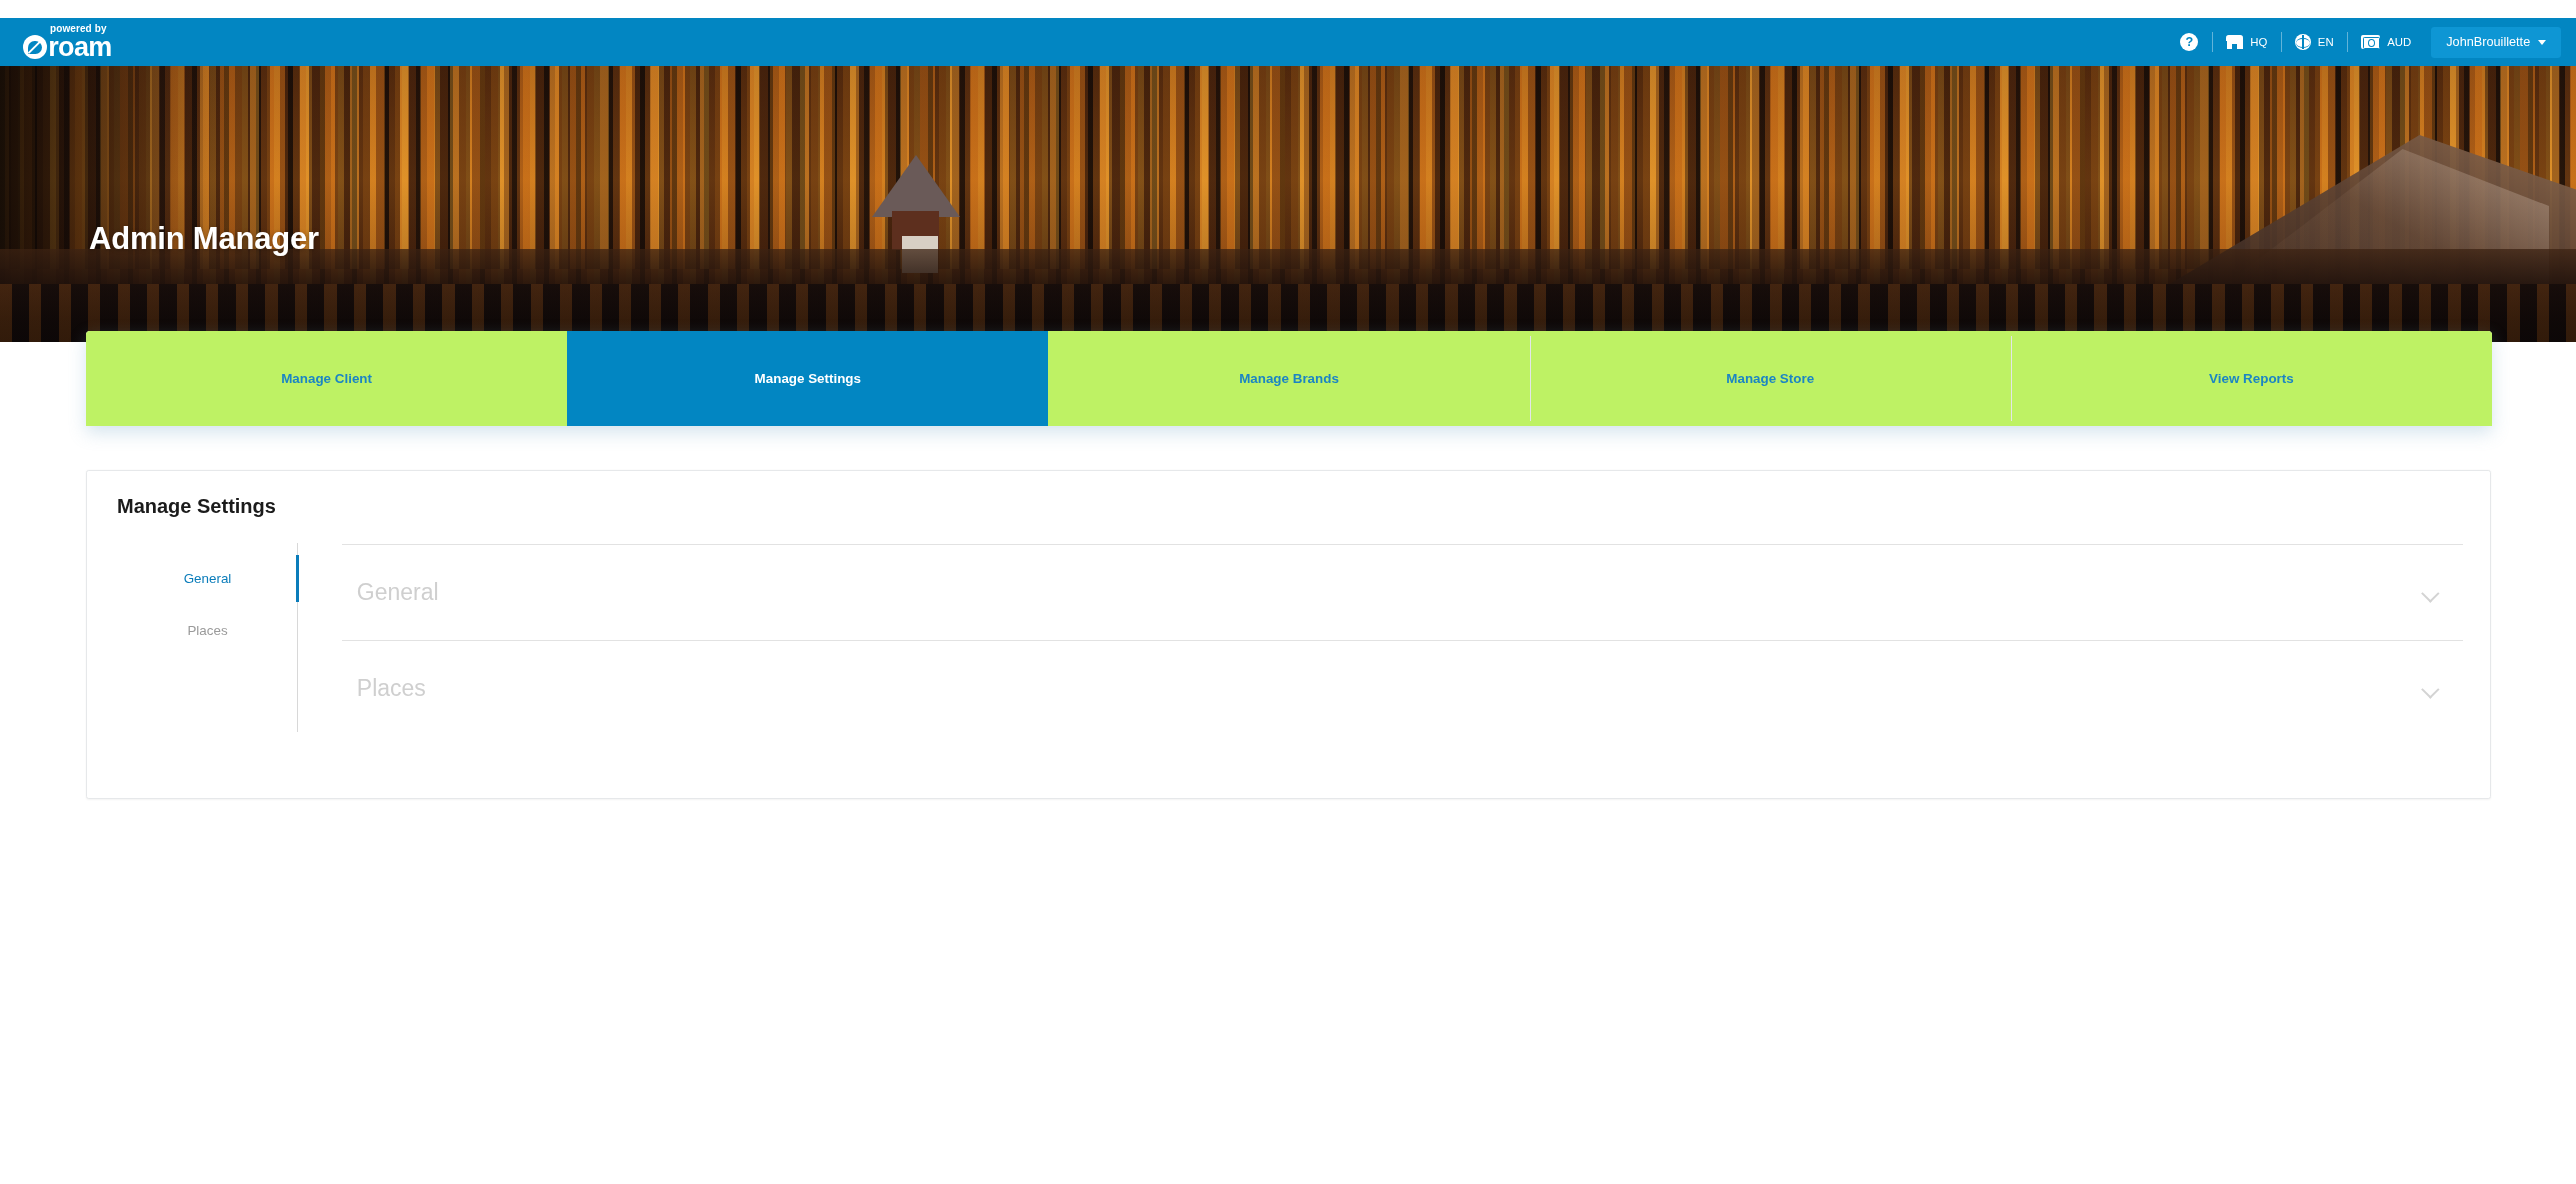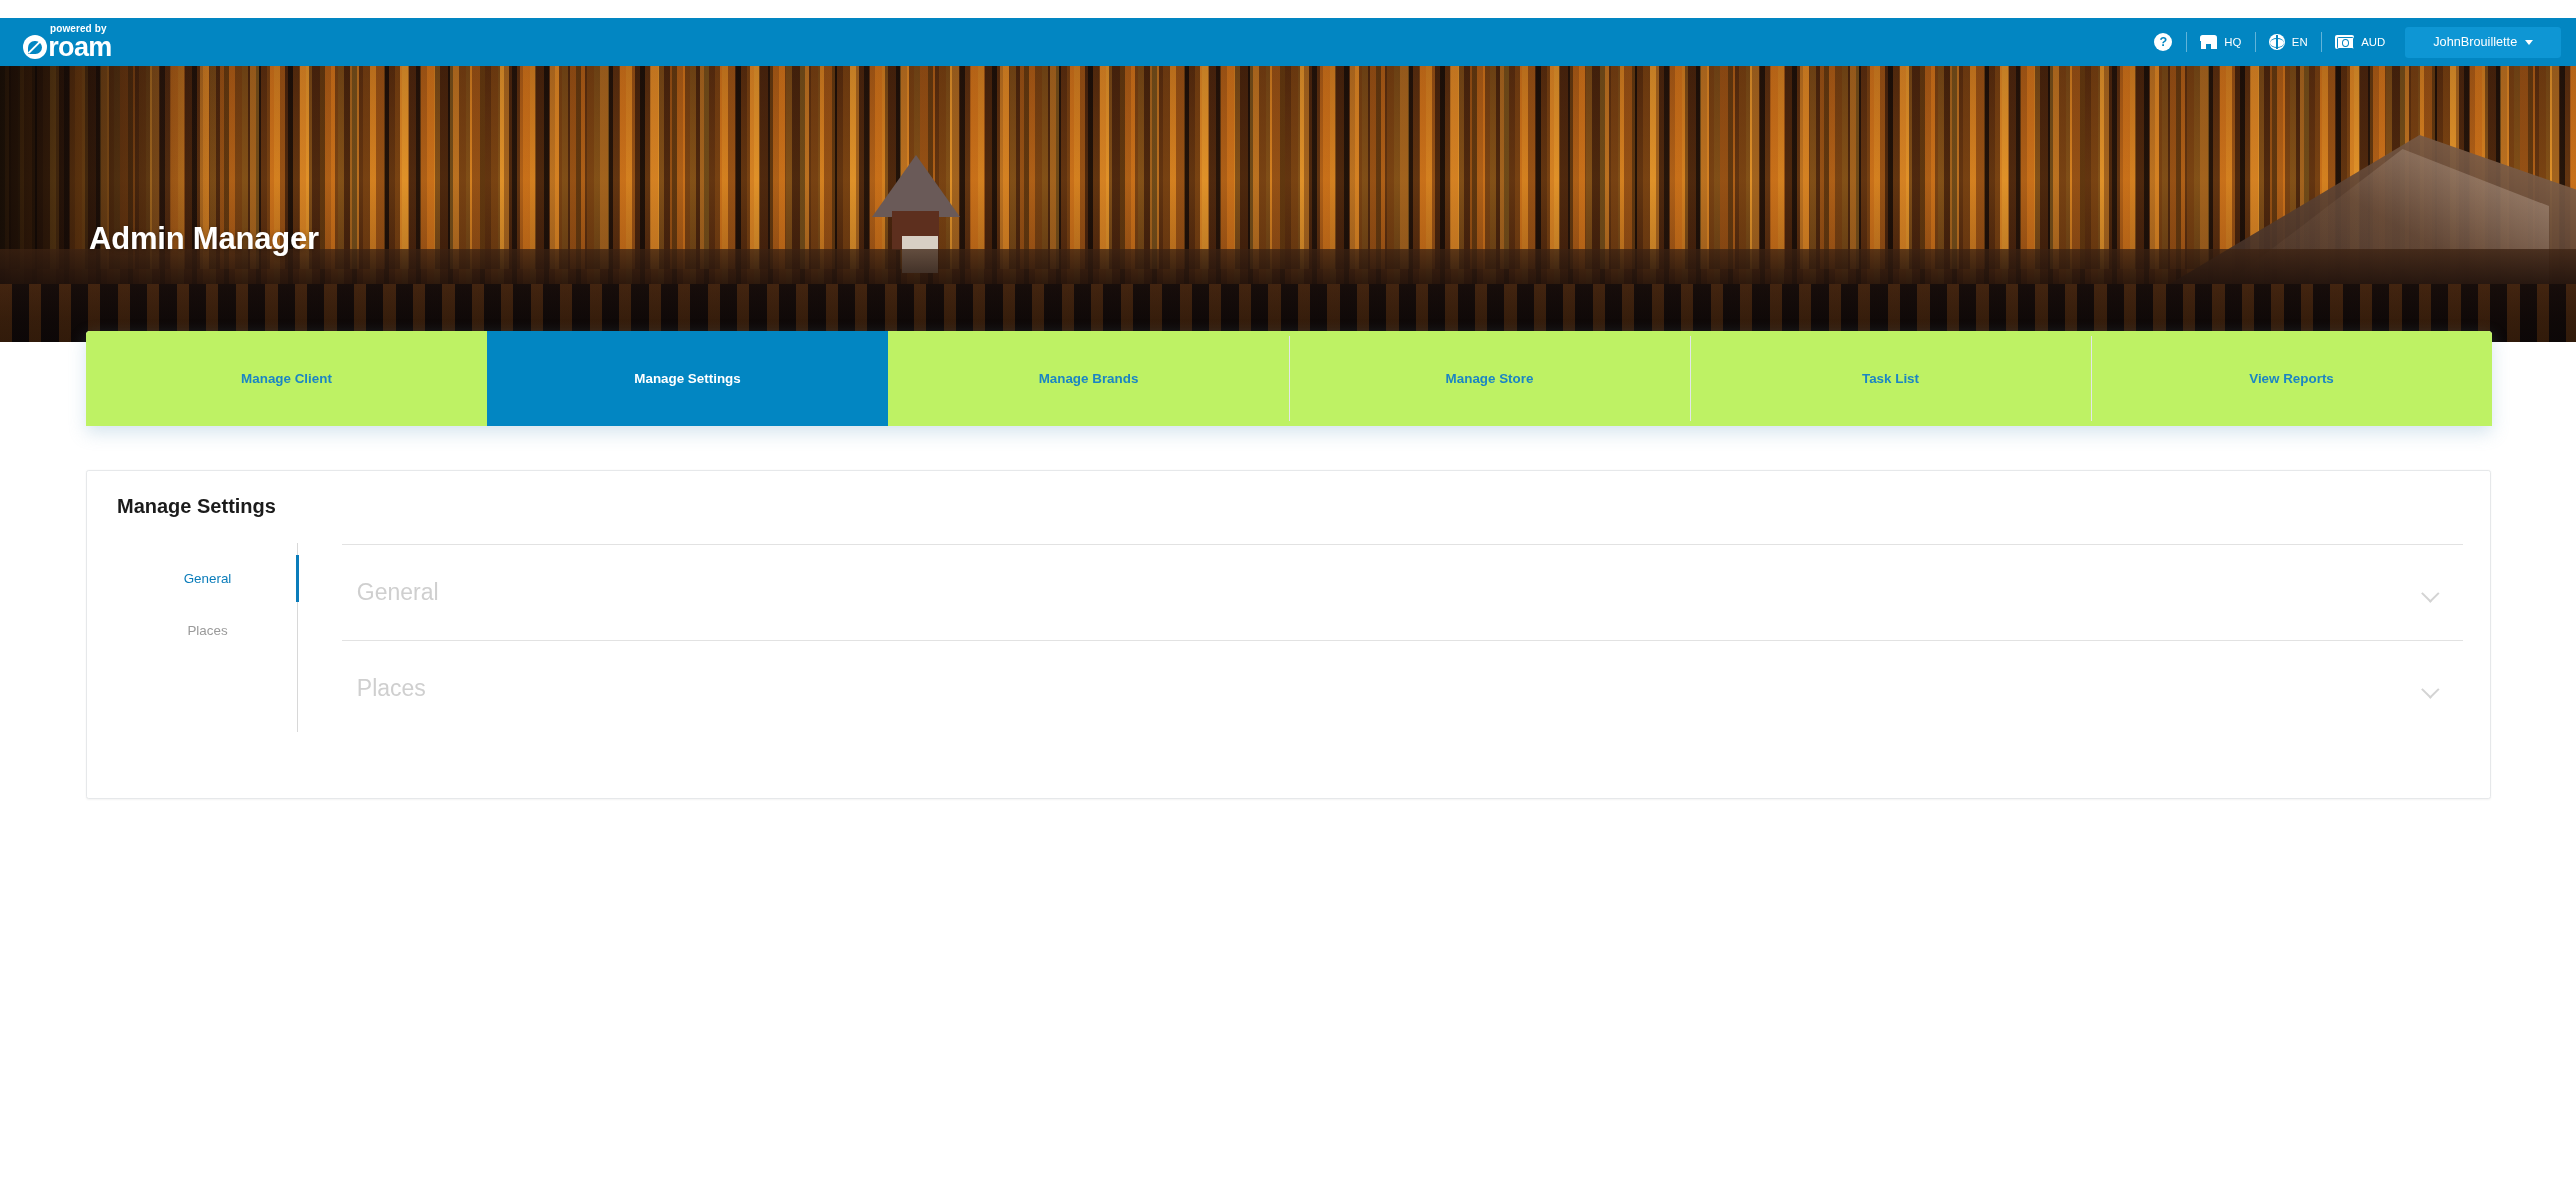--- a/index.html
+++ b/index.html
@@ -156,21 +156,21 @@
     width: 5.4px; height: 6.7px;
     border: 1px solid #0286c2;
     border-radius: 50%;
   }
 
   .user-btn {
     display: flex; align-items: center;
     background: #0e96d4;
     border-radius: 3.4px;
     height: 31px;
-    padding: 0 28px;
+    padding: 0 15px;
     margin-left: 6.7px;
     color: #ffffff;
     font-size: 12.7px;
     cursor: pointer;
     white-space: nowrap;
   }
   .caret-d {
     width: 0; height: 0;
     border-left: 4.7px solid transparent;
     border-right: 4.7px solid transparent;
@@ -464,21 +464,20 @@
     <div class="hero-lake"></div>
   </div>
   <div class="hero-title">Admin Manager</div>
 </div>
 
 <div class="tabbar">
   <div class="tab">Manage Client</div>
   <div class="tab active">Manage Settings</div>
   <div class="tab">Manage Brands</div>
   <div class="tab">Manage Store</div>
-  <div class="tab">Task List</div>
   <div class="tab">View Reports</div>
 </div>
 
 <div class="card">
   <div class="card-title">Manage Settings</div>
 
   <div class="panel-body">
 
     <div class="sidenav">
       <div class="snav-item active">General</div>

